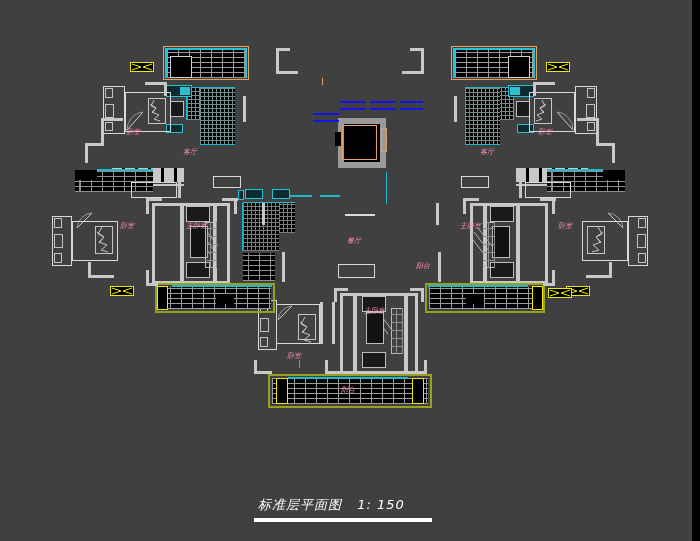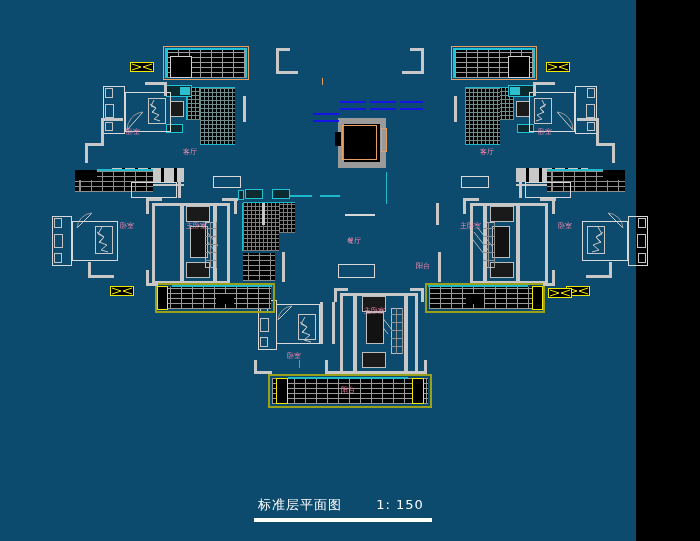--- a/index.html
+++ b/index.html
@@ -1,17 +1,17 @@
 <!DOCTYPE html>
 <html><head>
 <meta charset="utf-8">
 <style>
   html,body{margin:0;padding:0;background:#000;}
   body{width:700px;height:541px;overflow:hidden;font-family:"DejaVu Sans","Liberation Sans",sans-serif;}
-  #stage{position:relative;width:636px;height:541px;background:#0c4a6e;}
+  #stage{position:relative;width:692px;height:541px;background:#404040;font-style:italic;}
   .abs{position:absolute;box-sizing:border-box;}
 
   
   .wall{background:#c8c8c8;}
   .wallout{border:1px solid #d8d8d8;background:transparent;}
   .cyan{background:#22c3d6;}
   .cyanline{background:#1fb9cc;}
   .blue{background:#1414e6;}
   .orange{background:#e8a062;}
 
@@ -389,18 +389,18 @@
   <div class="abs wall" style="left:332px;top:302px;width:3px;height:42px;"></div>
 
   <div class="abs wallout" style="left:213px;top:176px;width:28px;height:12px;"></div>
   <div class="abs wallout" style="left:461px;top:176px;width:28px;height:12px;"></div>
   <div class="abs wallout" style="left:131px;top:182px;width:46px;height:16px;"></div>
   <div class="abs wallout" style="left:525px;top:182px;width:46px;height:16px;"></div>
 
   <div class="abs" style="left:258px;top:496px;width:186px;height:30px;">
     <div class="title" style="position:absolute;left:0;top:0;">
       <span>标准层平面图</span>
-      <span style="margin-left:29px;">1: 150</span>
+      <span style="margin-left:10px;">1: 150</span>
     </div>
     <div class="titlebar" style="position:absolute;left:-4px;top:22px;width:178px;height:4px;"></div>
   </div>
 
 </div>
 
 </body></html>

